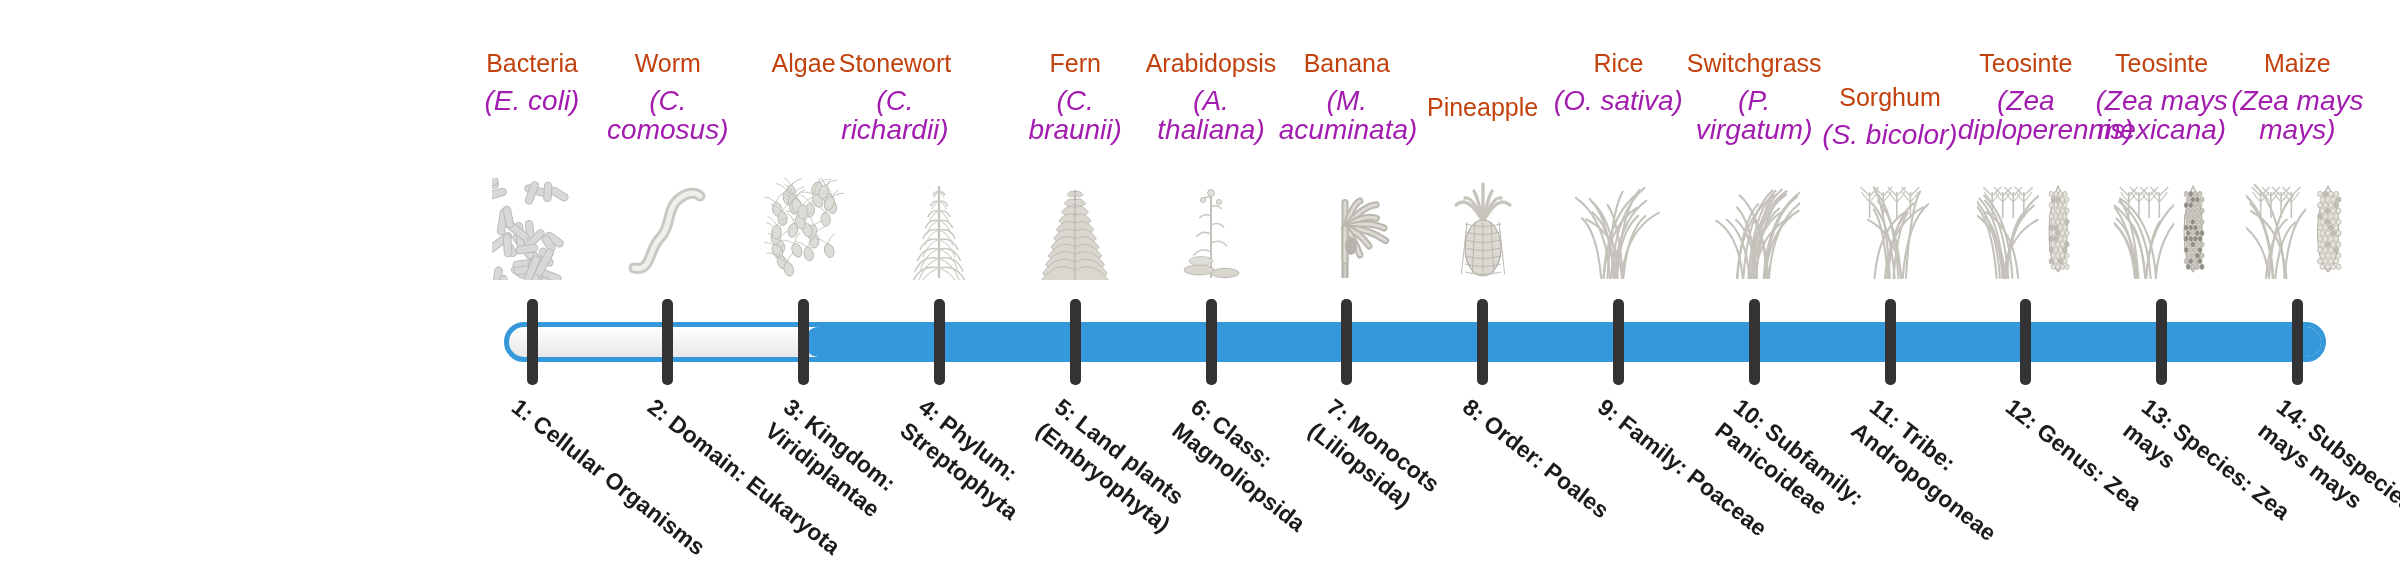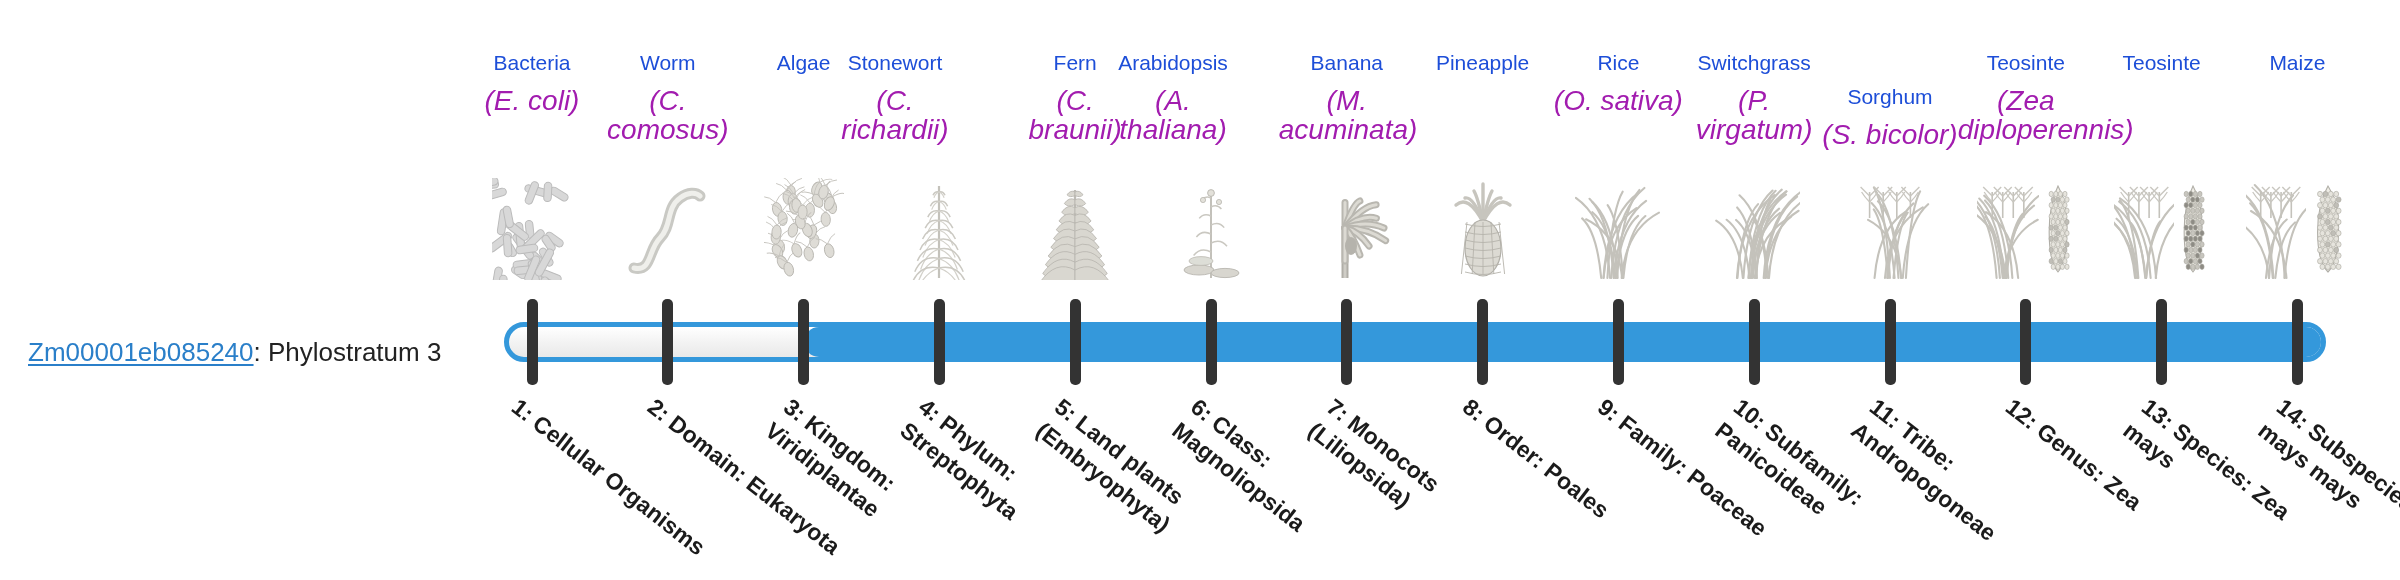--- a/index.html
+++ b/index.html
@@ -38,23 +38,23 @@
 
   
   .col {
     position: absolute;
     top: 48px;
     width: 136px;
     margin-left: -68px;
     text-align: center;
   }
   .common-name {
-    font-size: 21px;
+    font-size: 25px;
     line-height: 30px;
-    color: #1d4ed8;
+    color: #c2410c;
     white-space: nowrap;
   }
   .sci-name {
     font-size: 28px;
     line-height: 29px;
     font-style: italic;
     color: #a21caf;
     margin-top: 8px;
     word-break: normal;
   }
@@ -120,23 +120,20 @@
        1.5px 0 0 #fff, -1.5px 0 0 #fff, 0 1.5px 0 #fff, 0 -1.5px 0 #fff,
        1.2px 1.2px 0 #fff, -1.2px 1.2px 0 #fff, 1.2px -1.2px 0 #fff, -1.2px -1.2px 0 #fff;
     pointer-events: none;
   }
 </style>
 </head>
 <body>
 
 <div id="stage">
 
-  <div class="gene-label">
-    <span class="gene-link">Zm00001eb085240</span><span>: </span><span>Phylostratum 3</span>
-  </div>
 
   <div id="columns">
       <div class="col" style="left: 532px;">
         <div class="common-name">Bacteria</div>
         <div class="sci-name">(E. coli)</div>
       </div>
       <div class="col" style="left: 667.8px;">
         <div class="common-name">Worm</div>
         <div class="sci-name">(C. comosus)</div>
       </div>
@@ -144,52 +141,54 @@
         <div class="common-name">Algae</div>
       </div>
       <div class="col" style="left: 895px;">
         <div class="common-name">Stonewort</div>
         <div class="sci-name">(C. richardii)</div>
       </div>
       <div class="col" style="left: 1075.2px;">
         <div class="common-name">Fern</div>
         <div class="sci-name">(C. braunii)</div>
       </div>
-      <div class="col" style="left: 1173px;">
+      <div class="col" style="left: 1211px;">
         <div class="common-name">Arabidopsis</div>
         <div class="sci-name">(A. thaliana)</div>
       </div>
       <div class="col" style="left: 1346.8px;">
         <div class="common-name">Banana</div>
         <div class="sci-name">(M. acuminata)</div>
       </div>
-      <div class="col" style="left: 1482.6px;">
+      <div class="col" style="left: 1482.6px; margin-top: 44px;">
         <div class="common-name">Pineapple</div>
       </div>
       <div class="col" style="left: 1618.4px;">
         <div class="common-name">Rice</div>
         <div class="sci-name">(O. sativa)</div>
       </div>
       <div class="col" style="left: 1754.2px;">
         <div class="common-name">Switchgrass</div>
         <div class="sci-name">(P. virgatum)</div>
       </div>
       <div class="col" style="left: 1890px; margin-top: 34px;">
         <div class="common-name">Sorghum</div>
         <div class="sci-name">(S. bicolor)</div>
       </div>
       <div class="col" style="left: 2025.8px;">
         <div class="common-name">Teosinte</div>
         <div class="sci-name">(Zea diploperennis)</div>
       </div>
       <div class="col" style="left: 2161.6px;">
         <div class="common-name">Teosinte</div>
+        <div class="sci-name">(Zea mays mexicana)</div>
       </div>
       <div class="col" style="left: 2297.4px;">
         <div class="common-name">Maize</div>
+        <div class="sci-name">(Zea mays mays)</div>
       </div>
     </div>
   <div id="art-layer">
       <div class="art" style="left: 532px;">
         <svg width="80" height="102" viewBox="0 0 80 102">
           <rect width="80" height="102" fill="#fff"></rect>
           <rect x="6.772513708099723" y="9.824076212011278" width="25.184459291398525" height="7.5" rx="3.7" fill="#d8d8d8" stroke="#bbb" stroke-width="1" transform="rotate(175.8433739002794 6.772513708099723 9.824076212011278)"></rect>
           <rect x="40.41538772312924" y="42.11903867684305" width="17.838802974671125" height="7.5" rx="3.7" fill="#d8d8d8" stroke="#bbb" stroke-width="1" transform="rotate(83.92187385354191 40.41538772312924 42.11903867684305)"></rect>
           <rect x="42.5194898606278" y="72.60327645018697" width="16.495173823088408" height="7.5" rx="3.7" fill="#d8d8d8" stroke="#bbb" stroke-width="1" transform="rotate(46.40680098440498 42.5194898606278 72.60327645018697)"></rect>
           <rect x="56.42993251327425" y="52.729839297011495" width="19.887337494641542" height="7.5" rx="3.7" fill="#d8d8d8" stroke="#bbb" stroke-width="1" transform="rotate(35.48470681998879 56.42993251327425 52.729839297011495)"></rect>

